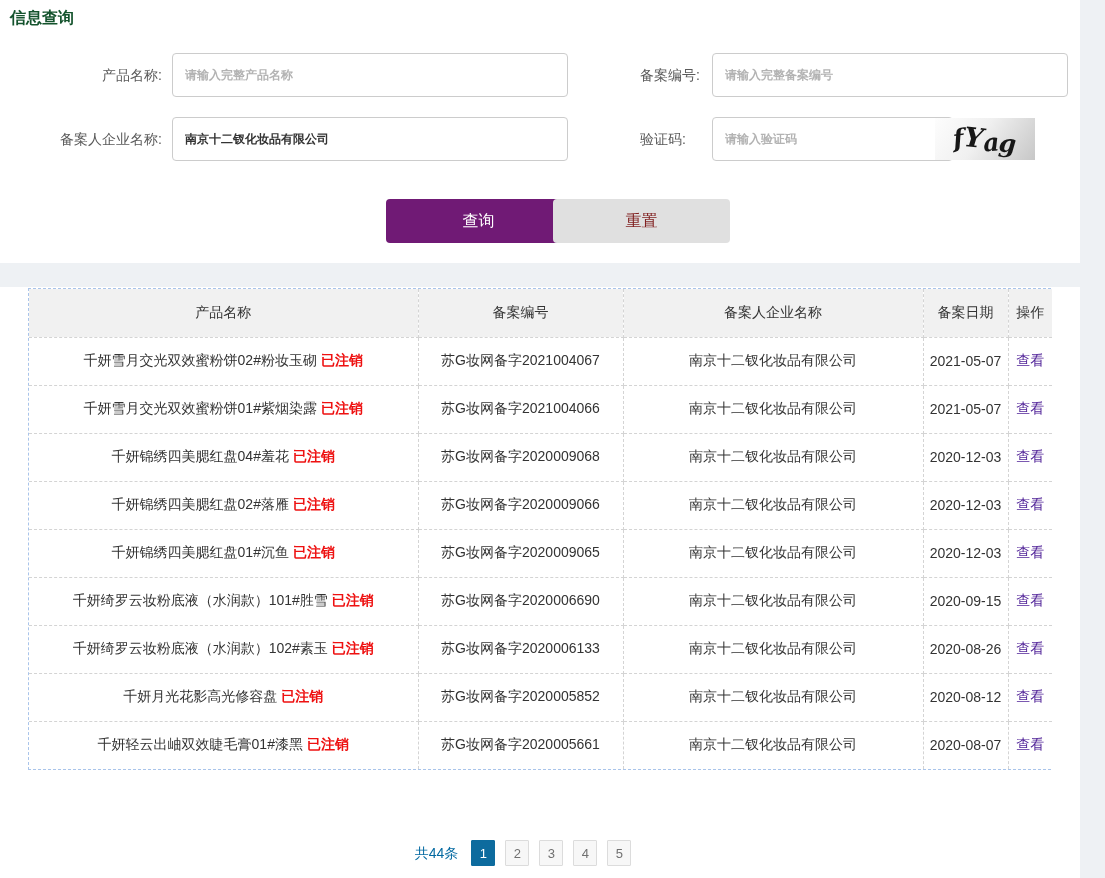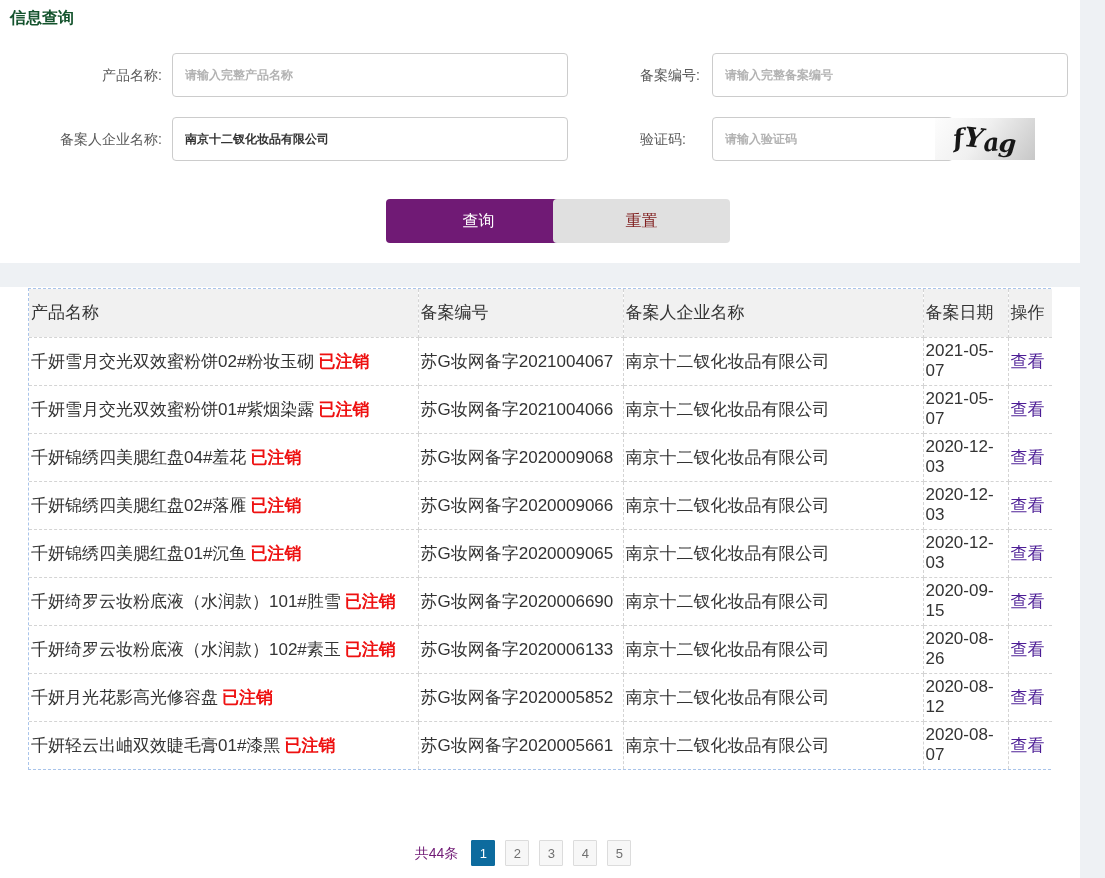--- a/index.html
+++ b/index.html
@@ -63,38 +63,38 @@
   .btn-query { left:346px; width:185px; background:#701a75; color:#ffffff;margin-left:40px; }
   .btn-reset { left:553px; width:177px; background:#e0e0e0; color:#7f1d1d; }
 
   .table-wrap {
     position:absolute; left:28px; top:1px; width:1023px;
     border:1px dashed #a9c4ea; background:#fff;
   }
   table { width:100%; border-collapse:collapse; table-layout:fixed; }
   th, td {
     border:1px dashed #d4d4d4;
-    text-align:left; vertical-align:middle;
-    font-size:17px; font-weight:normal; color:#333;
+    text-align:center; vertical-align:middle;
+    font-size:14px; font-weight:normal; color:#333;
     overflow:hidden; padding:0 2px;
   }
   th { height:48px; background:#f1f1f1; }
   td { height:48px; background:#ffffff; }
   th:first-child, td:first-child { border-left:none; }
   th:last-child,  td:last-child  { border-right:none; }
   thead th { border-top:none; }
   tbody tr:last-child td { border-bottom:none; }
   .status { color:#ee1111; font-weight:bold; margin-left:4px; }
   .view-link { color:#4c1d95; text-decoration:none; cursor:pointer; }
 
   .pagination {
     position:absolute; left:0; top:553px; width:1051px;
     display:flex; align-items:center; justify-content:center;
   }
-  .total-label { color:#701a75; margin-right:8px; line-height:26px; }
+  .total-label { color:#0369a1; margin-right:8px; line-height:26px; }
   .page-btn {
     width:24px; height:26px; margin:0 5px;
     border:1px solid #dcdcdc; background:#f7f7f7; color:#707070;
     font-size:13px; font-family:"Liberation Sans", sans-serif;
     cursor:pointer; border-radius:1px;
   }
   .page-btn.active { background:#0d6b9e; color:#ffffff; border-color:#0d6b9e; }
 </style>
 </head>
 <body>

